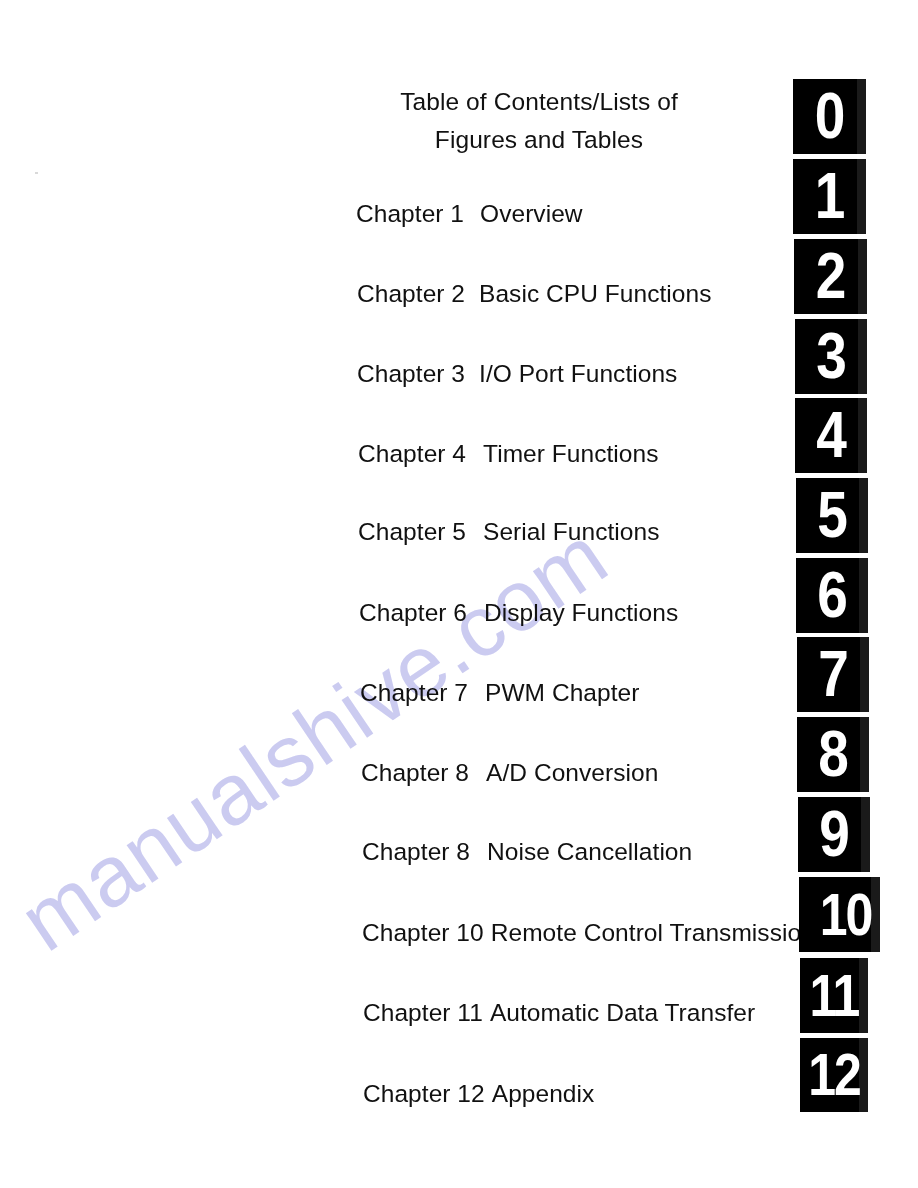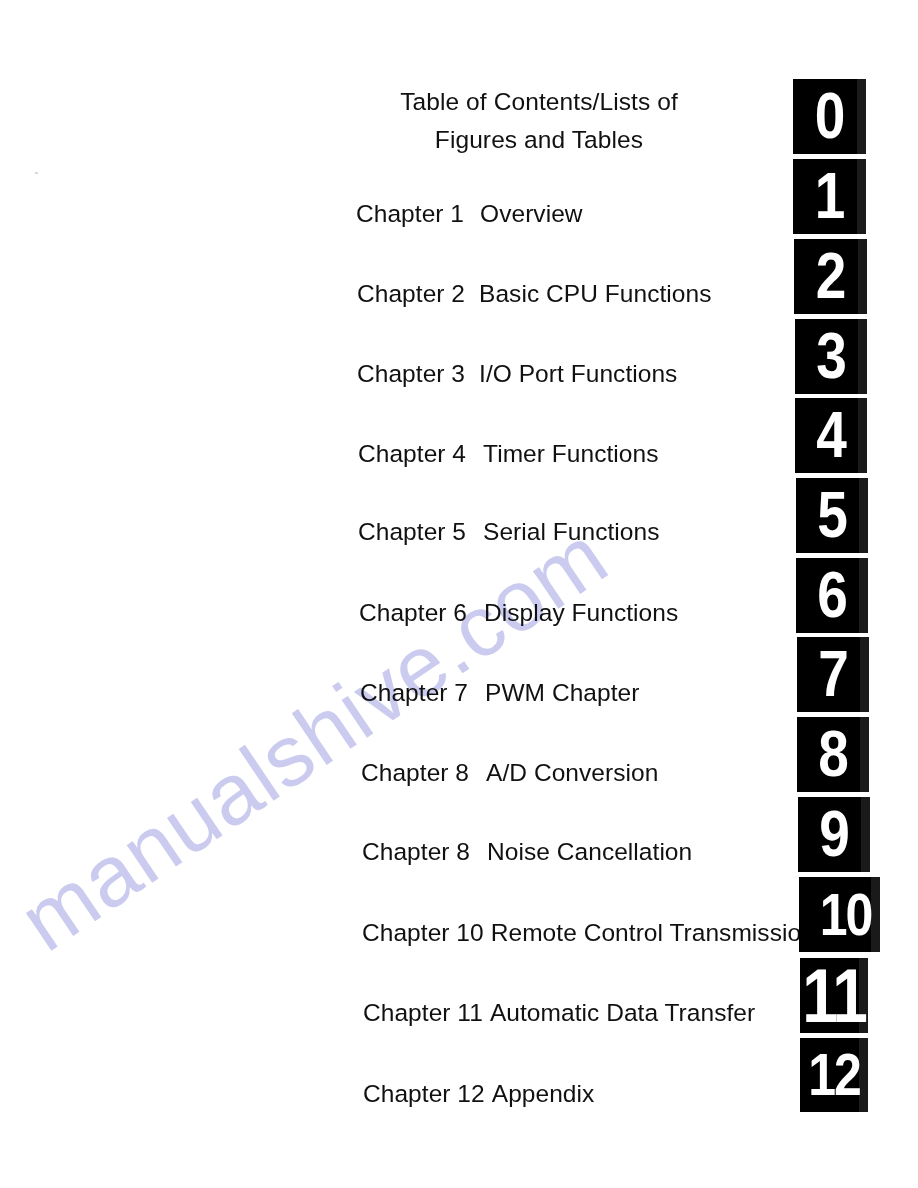--- a/index.html
+++ b/index.html
@@ -183,21 +183,21 @@
       </div>
       <div class="tab-box" style="top: 717px; left: 797px; width: 72px; height: 75px; font-size: 55px;">
         <span class="tab-num">8</span>
       </div>
       <div class="tab-box" style="top: 797px; left: 798px; width: 72px; height: 75px; font-size: 55px;">
         <span class="tab-num">9</span>
       </div>
       <div class="tab-box wide" style="top: 877px; left: 799px; width: 69px; height: 75px; font-size: 50px; padding-left: 12px;">
         <span class="tab-num">10</span>
       </div>
-      <div class="tab-box wide" style="top: 958px; left: 800px; width: 68px; height: 75px; font-size: 64px;">
+      <div class="tab-box wide" style="top: 958px; left: 800px; width: 68px; height: 75px; font-size: 50px;">
         <span class="tab-num">11</span>
       </div>
       <div class="tab-box wide" style="top: 1038px; left: 800px; width: 68px; height: 74px; font-size: 50px; text-align: right;">
         <span class="tab-num">12</span>
       </div>
     </div>
 
 </div>
 
 </body></html>

